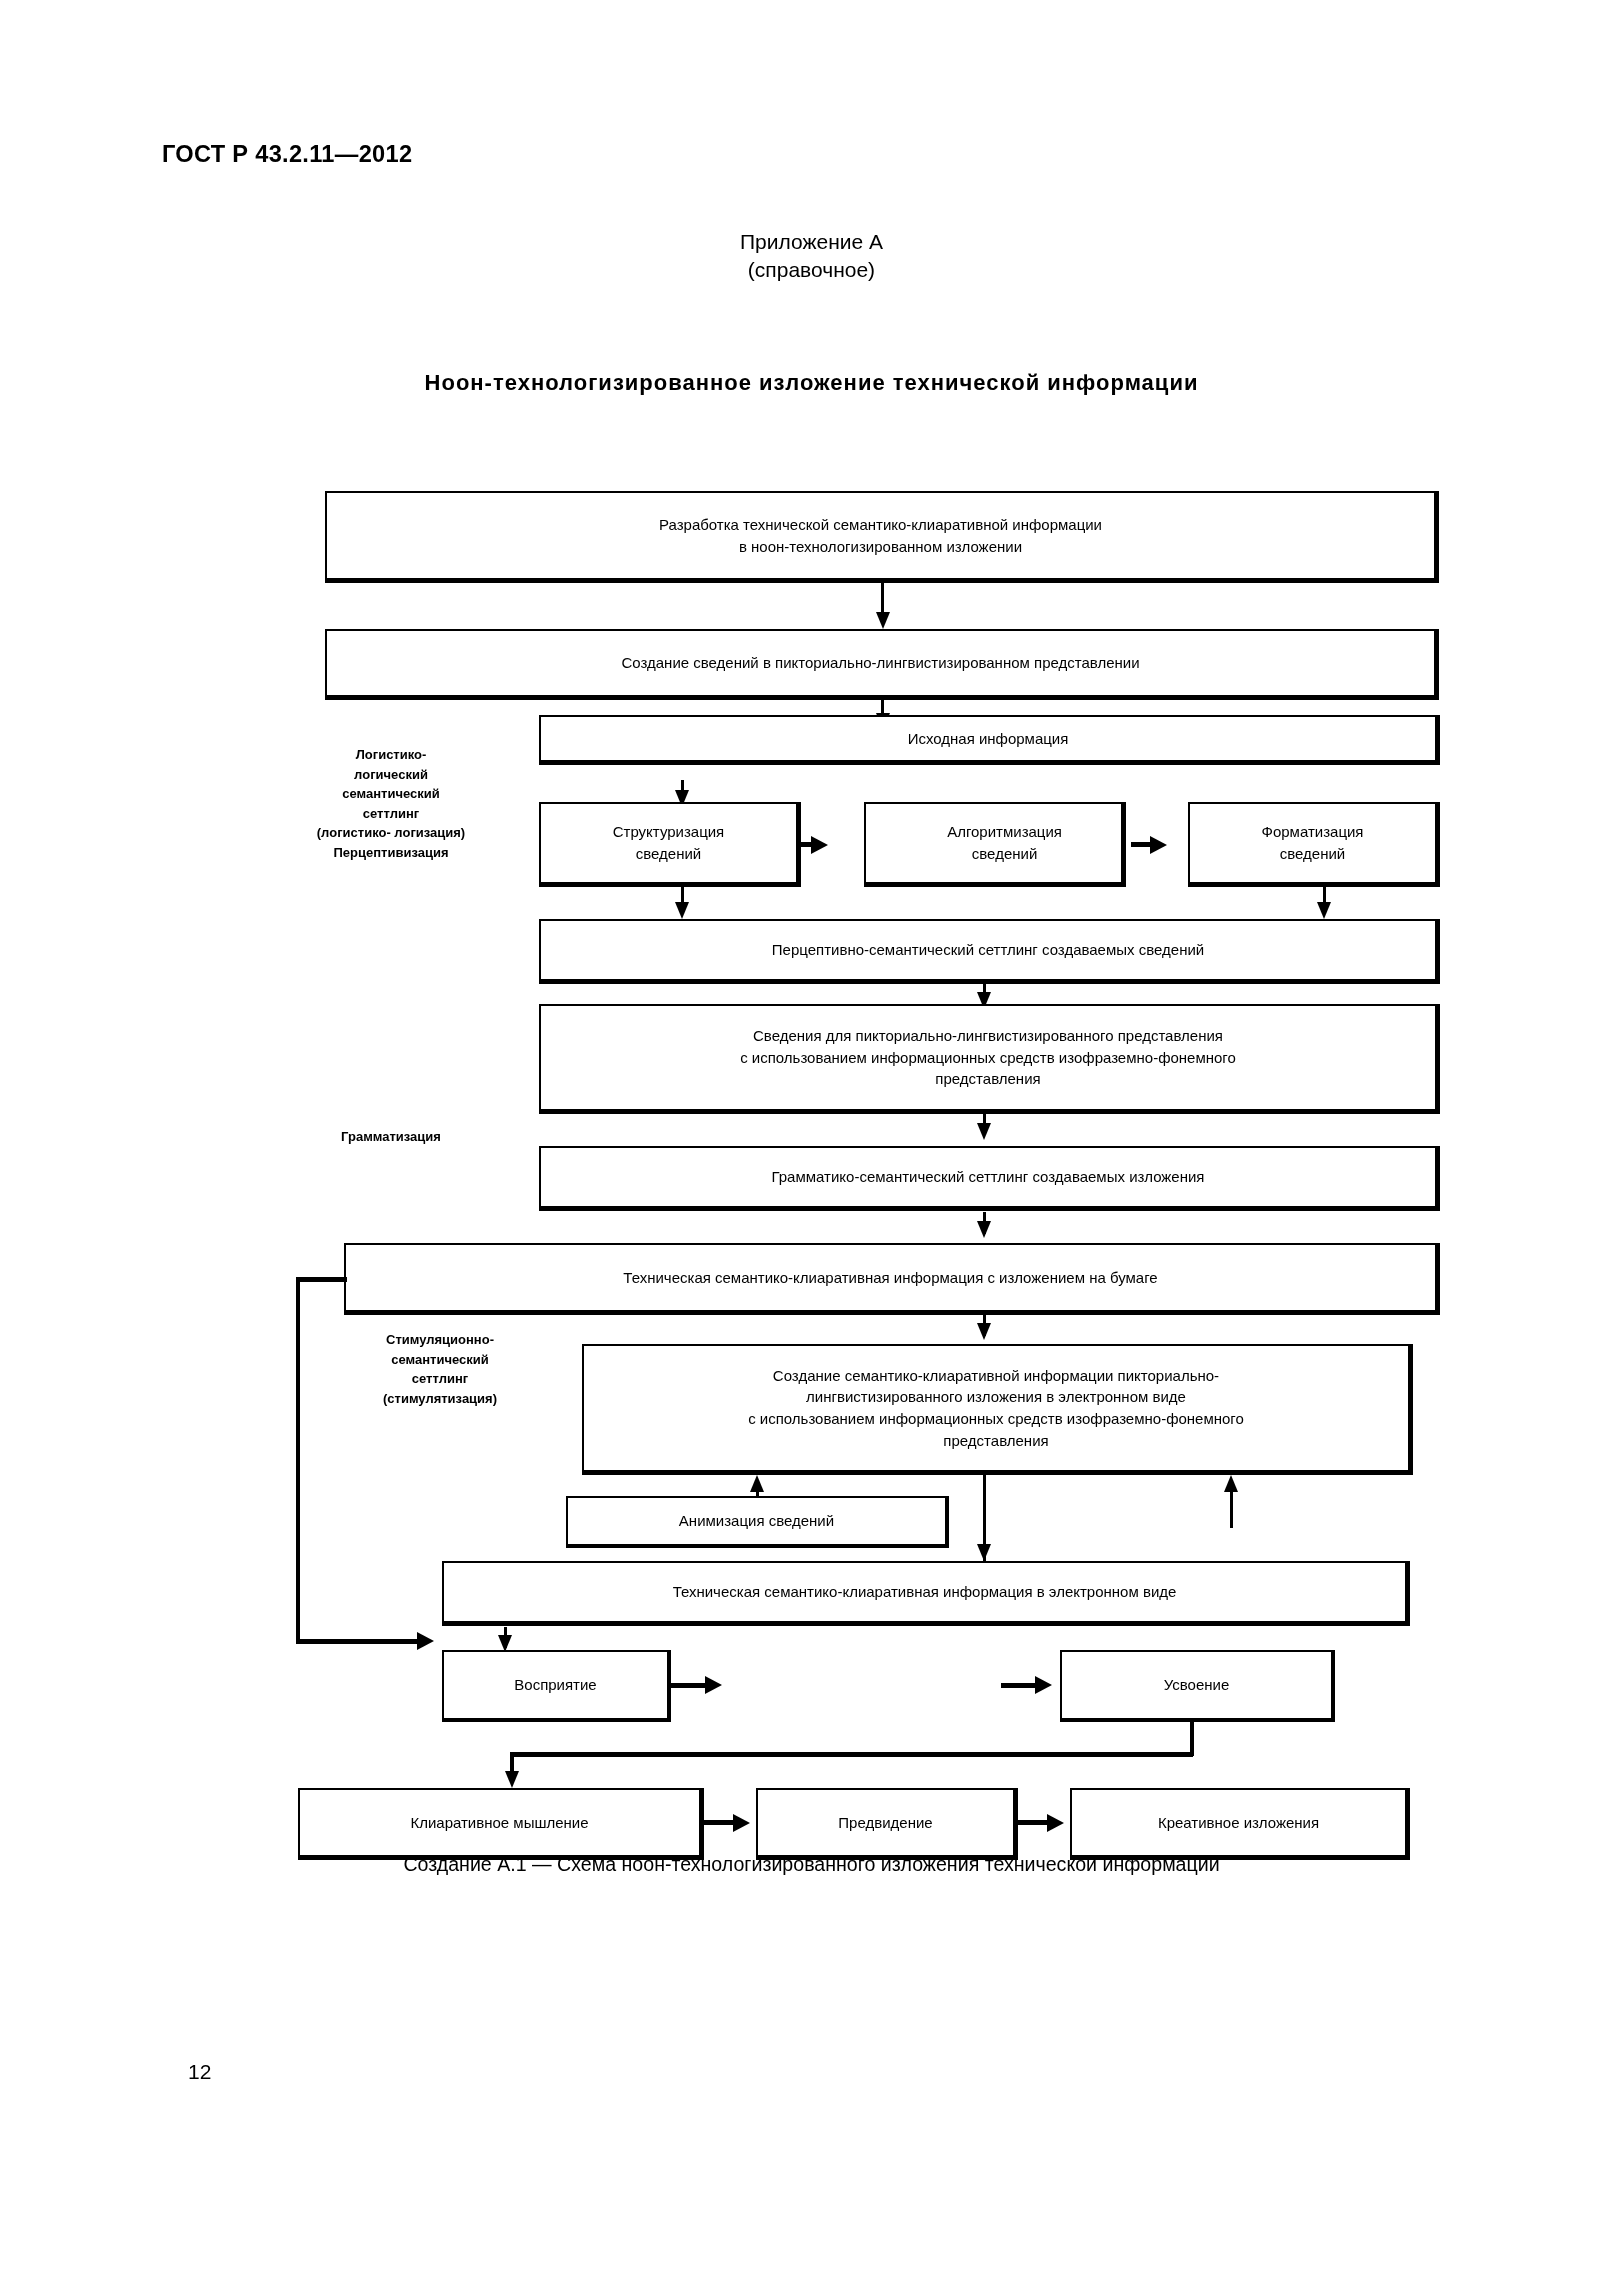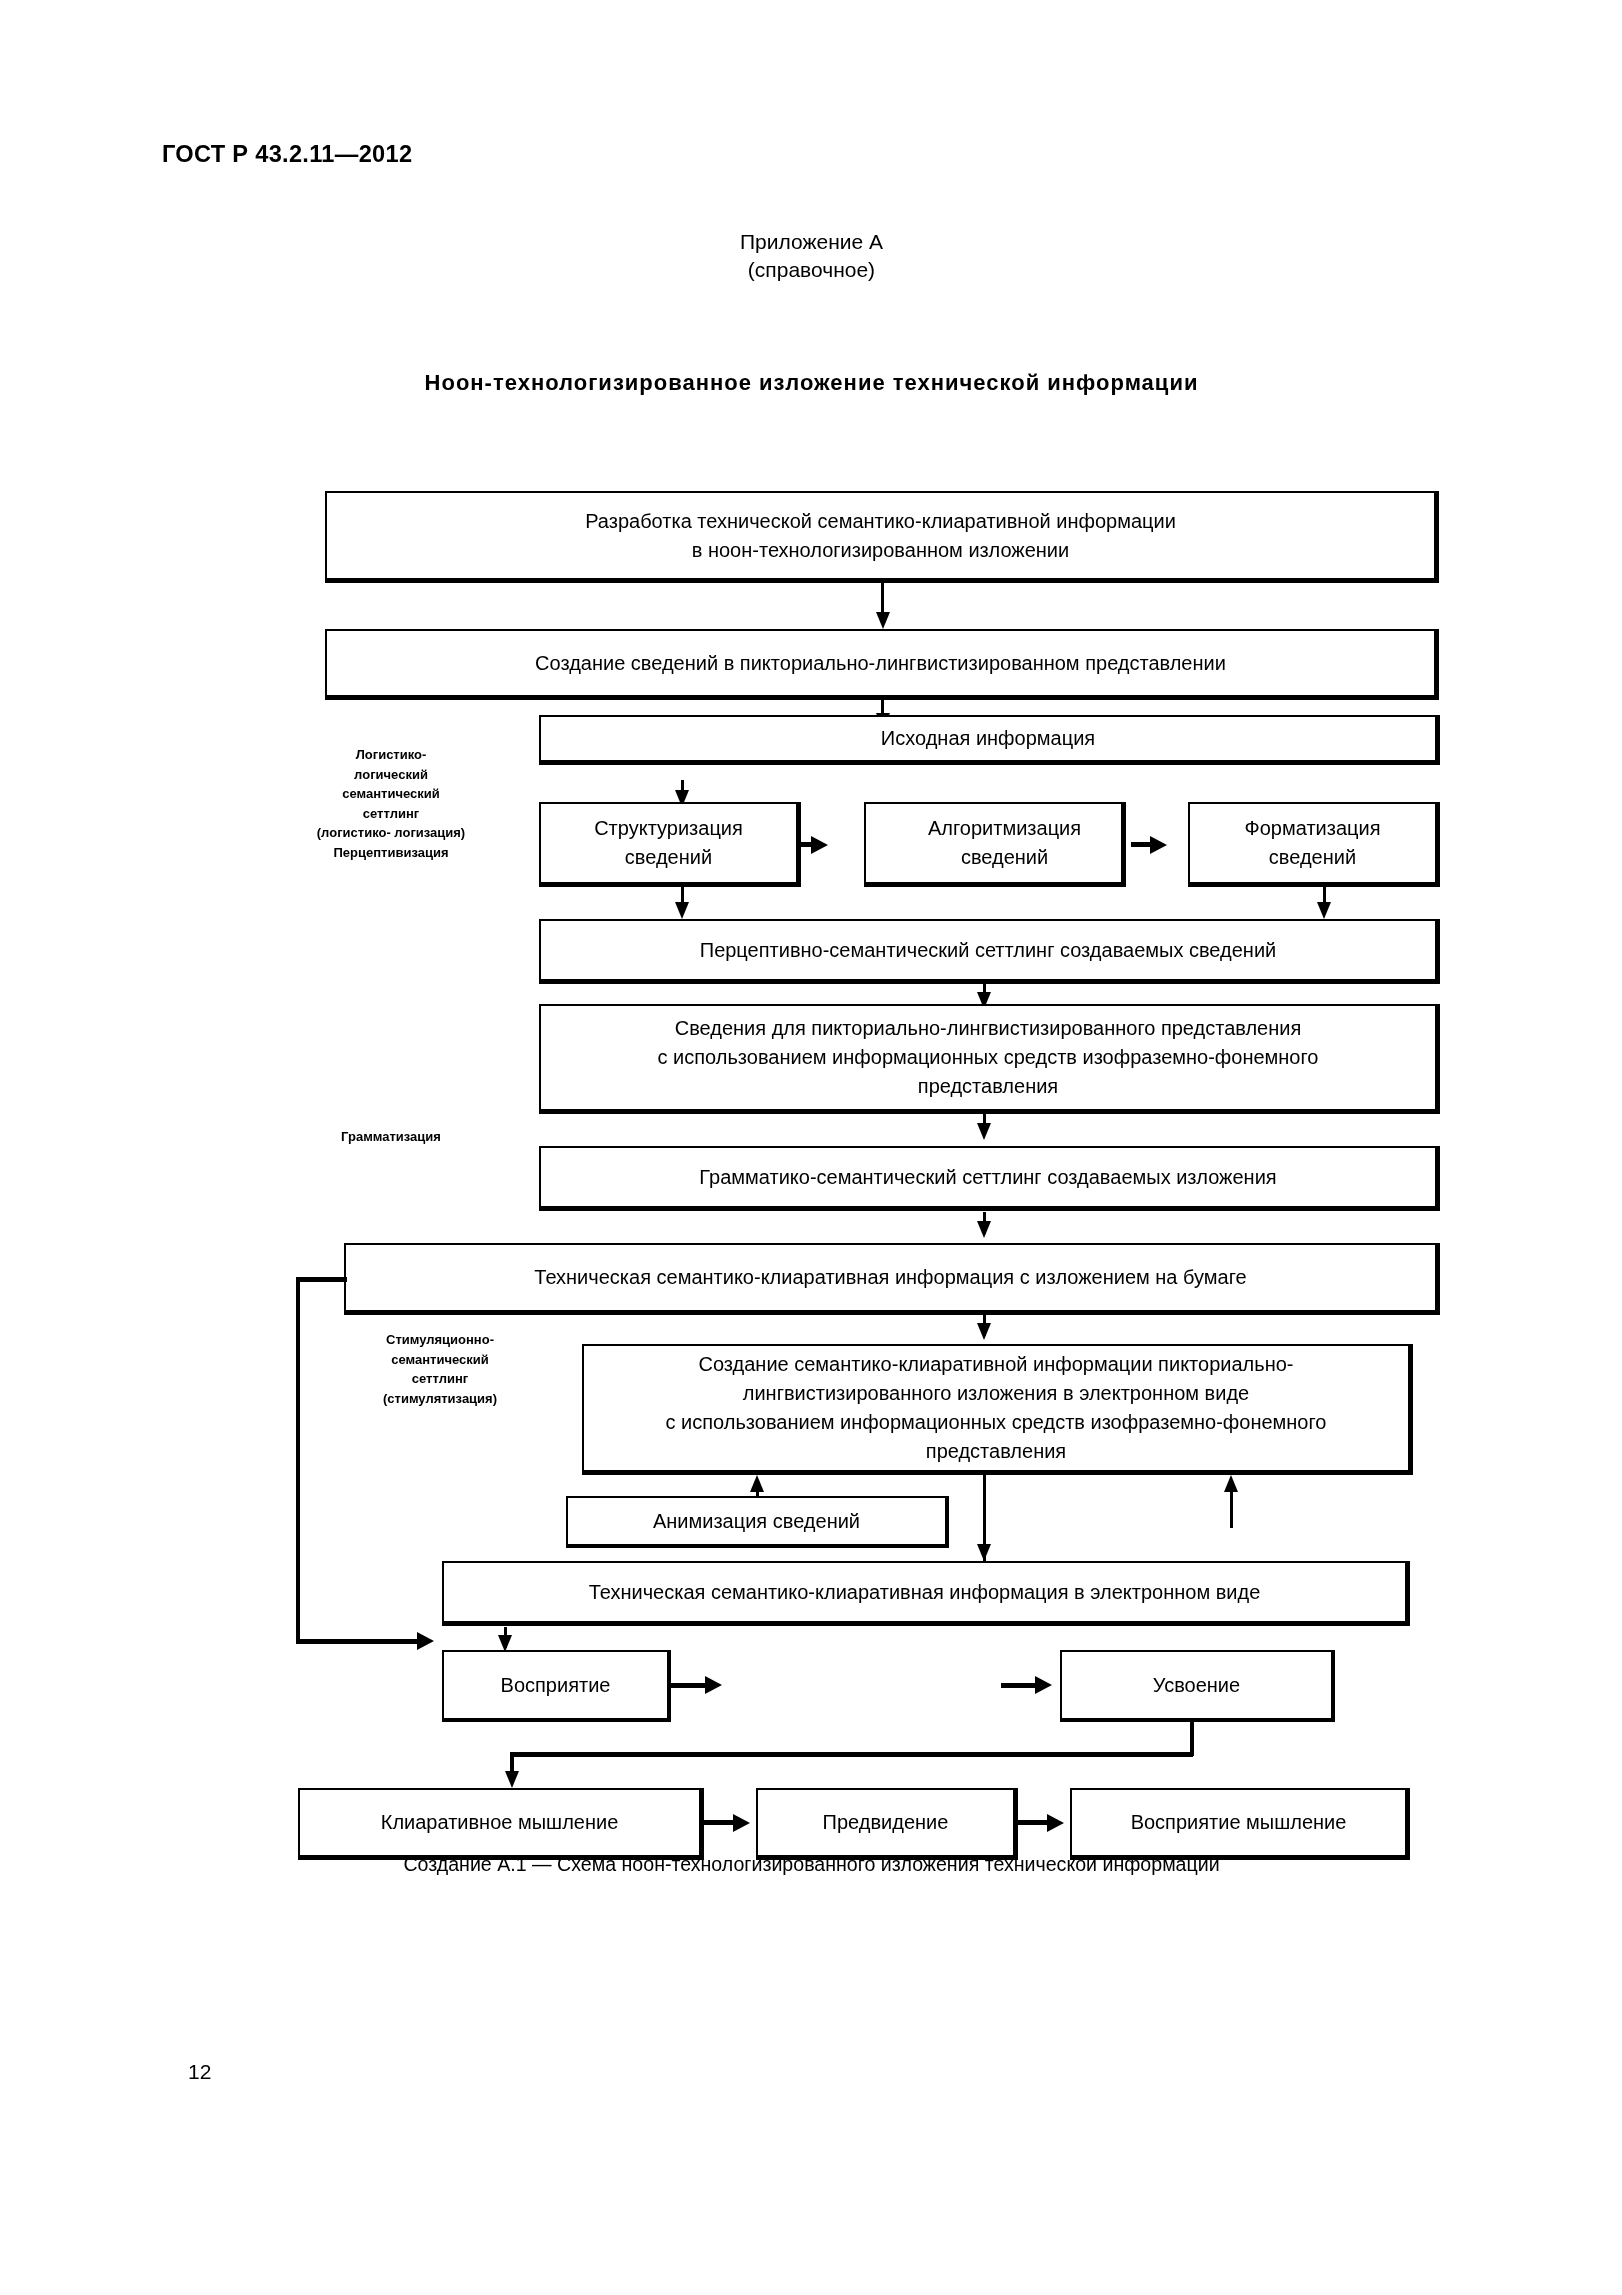--- a/index.html
+++ b/index.html
@@ -68,21 +68,21 @@
     position: absolute;
     box-sizing: border-box;
     border: 2px solid #000;
     border-bottom-width: 5.9px;
     border-right-width: 5.9px;
     background: #fff;
     display: flex;
     align-items: center;
     justify-content: center;
     text-align: center;
-    font-size: 20px;
+    font-size: 15px;
     line-height: 1.45;
     padding: 2.6px 7.9px;
   }
   .dbox.thin {
     border-bottom-width: 4.6px;
     border-right-width: 4.6px;
   }
   .side-label {
     position: absolute;
     text-align: center;
@@ -249,20 +249,20 @@
   <div class="arrow-down" style="left:505px; top:1771px;"></div>
 
   <div class="dbox" style="left:298px; top:1788px; width:406px; height:72px;">Клиаративное мышление</div>
   <div class="hline thick" style="left:703px; top:1820px; width:34px;"></div>
   <div class="arrow-right" style="left:733px; top:1814px;"></div>
 
   <div class="dbox" style="left:756px; top:1788px; width:262px; height:72px;">Предвидение</div>
   <div class="hline thick" style="left:1018px; top:1820px; width:34px;"></div>
   <div class="arrow-right" style="left:1047px; top:1814px;"></div>
 
-  <div class="dbox" style="left:1070px; top:1788px; width:340px; height:72px;">Восприятие мышление</div>
+  <div class="dbox" style="left:1070px; top:1788px; width:340px; height:72px;">Креативное изложения</div>
 
   <div class="figure-caption">Создание А.1 — Схема ноон-технологизированного изложения технической информации</div>
 
   <div class="page-number">12</div>
 
 </div>
 
 
 </body></html>

